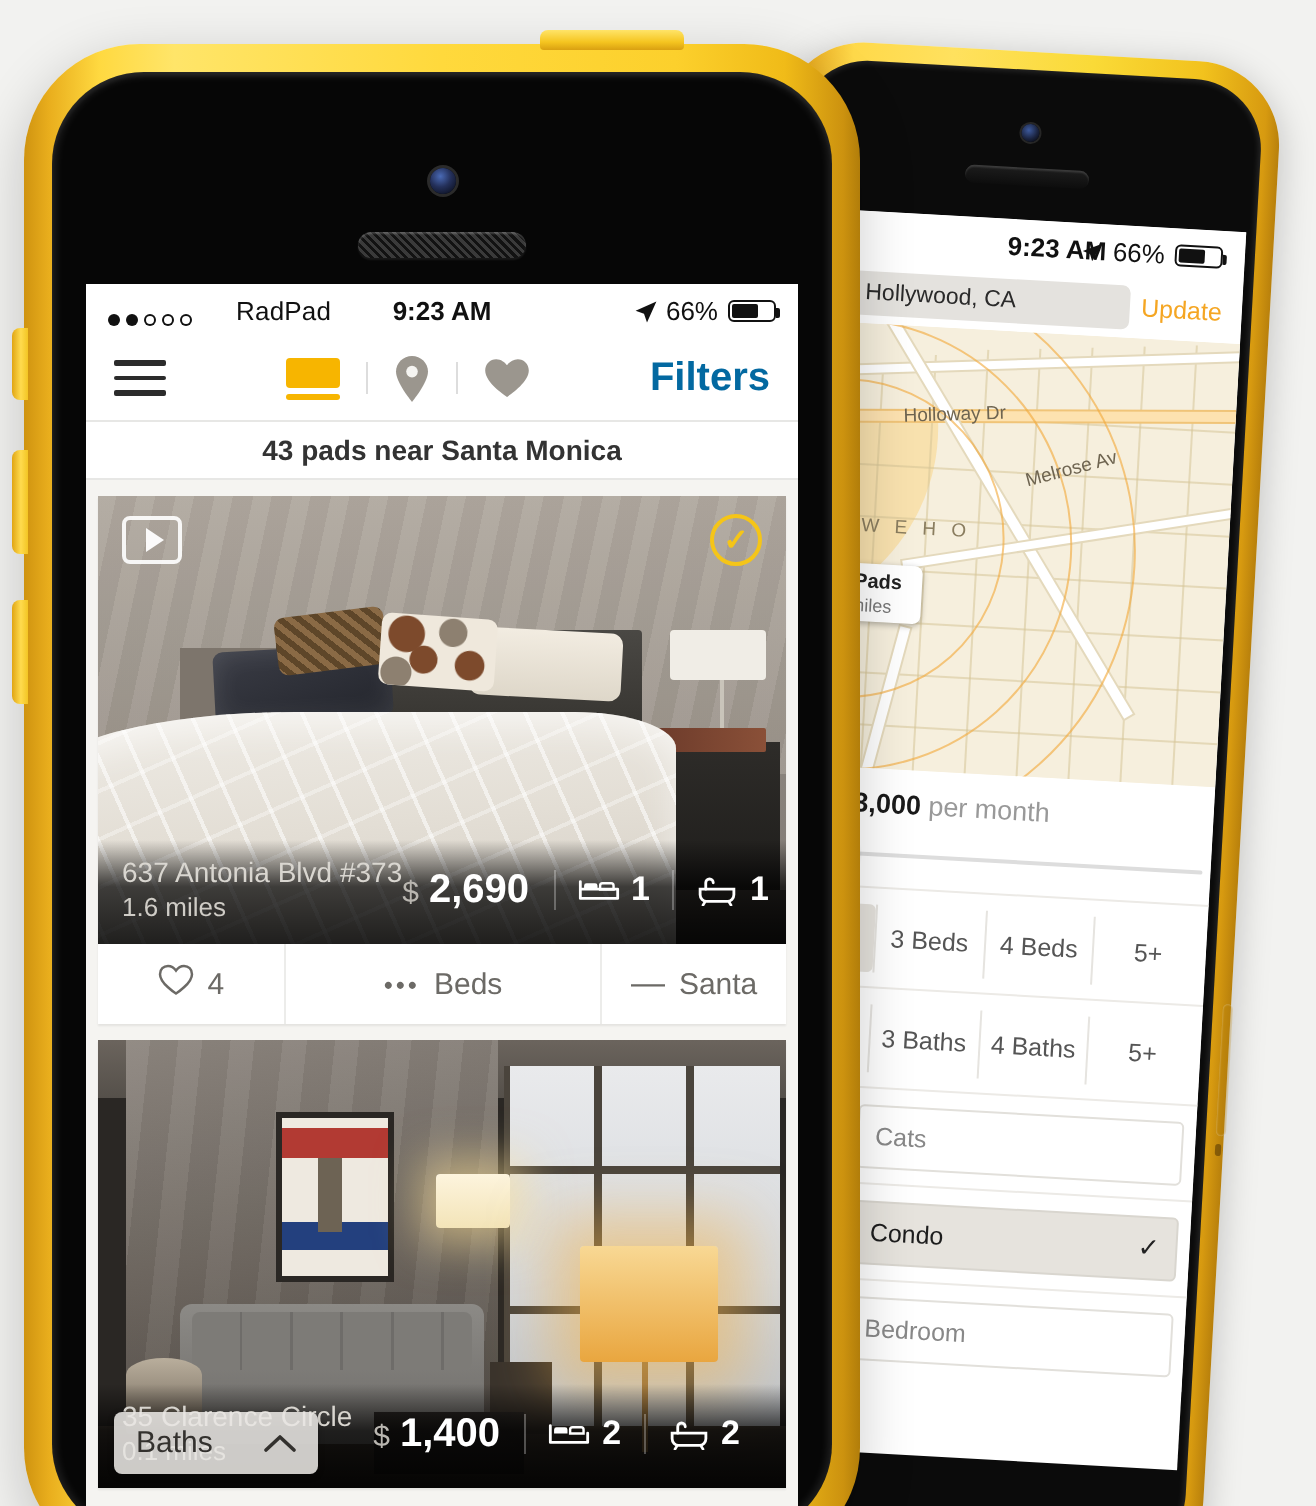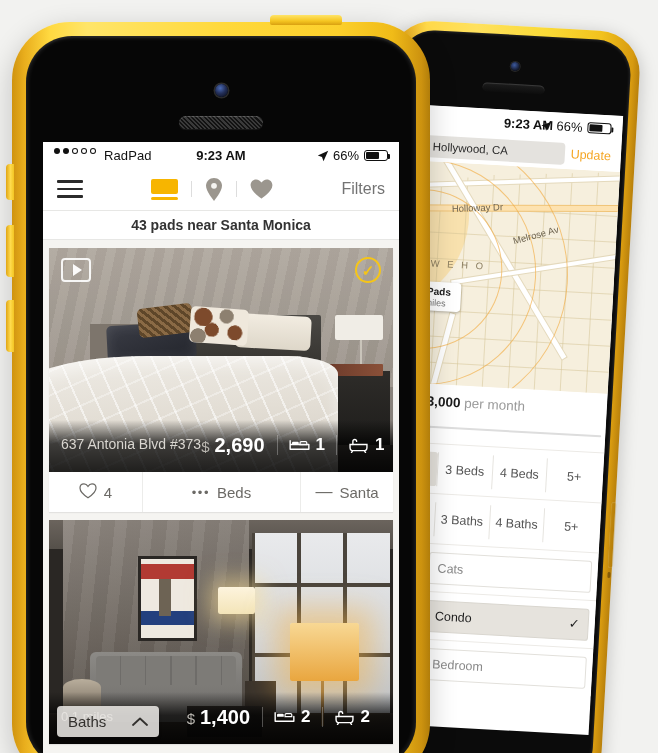--- a/index.html
+++ b/index.html
@@ -203,21 +203,21 @@
   .pl-screen {
     position:absolute; left: 31px; top: 120px; right: 31px; height: 612px;
     background:#fff; overflow:hidden;
   }
 
   .sb {
     height: 26px; display:flex; align-items:center;
     padding: 0 11px; font-size: 13px; color:#111; background:#fff;
     font-weight: 600;
   }
-  .sb .carrier { display:flex; align-items:flex-start; gap:8px; }
+  .sb .carrier { display:flex; align-items:flex-end; gap:22px; }
   .sb .dots { display:flex; gap:3px; align-items:center; }
   .sb .dot { width:6px; height:6px; border-radius:50%; background:#111; }
   .sb .dot.o { background:transparent; box-shadow: inset 0 0 0 1px #111; }
   .sb .cname { font-size:13px; font-weight:400; letter-spacing:0.1px; }
   .sb .time { position:absolute; left:0; right:0; text-align:center; font-weight:600; pointer-events:none; }
   .sb .right { margin-left:auto; display:flex; align-items:center; gap:5px; position:relative; z-index:2;}
   .sb .pct { font-size:13px; font-weight:400; }
   .batt {
     width: 24px; height: 11px; border:1px solid #111; border-radius:3px;
     position:relative; padding:1px;
@@ -236,21 +236,21 @@
   }
   .hamburger { width:26px; display:flex; flex-direction:column; gap:5px; }
   .hamburger span { display:block; height:2.5px; background:#2b2b2b; border-radius:1px; }
   .nav-center { flex:1; display:flex; align-items:center; justify-content:center; gap:13px; }
   .nav-div { width:1px; height:16px; background:#ddd; }
   .ic-cards { width:27px; height:21px; position:relative; }
   .ic-cards .top { position:absolute; left:0; top:0; width:27px; height:15px; background:#f7b500; border-radius:2px; }
   .ic-cards .bot { position:absolute; left:0; bottom:0; width:27px; height:3px; background:#f7b500; border-radius:2px; }
   .ic-pin { width:18px; height:23px; }
   .ic-heart { width:23px; height:20px; }
-  .filters { font-size:16px; color:#737373; }
+  .filters { font-size:20px; color:#0369a1;font-weight:bold; }
 
   .countbar {
     height: 29px; display:flex; align-items:center; justify-content:center;
     background:#fff; border-bottom:1px solid #e7e7e5;
     font-size: 14px; color:#333; font-weight:600;
   }
 
   .feed { background:#f5f4f1; padding: 8px 6px 0; height: 100%; }
   .card { background:#fff; margin-bottom: 8px; box-shadow: 0 1px 1px rgba(0,0,0,0.07); }
   .card-photo { position:relative; height: 224px; overflow:hidden; }
@@ -602,20 +602,21 @@
             </div>
             <div class="play-btn">
                 <div class="tri"></div>
               </div>
             <div class="check-badge">
                 <span class="tick">✓</span>
               </div>
             <div class="card-overlay">
               <div class="ov-left">
                 <div class="ov-addr">637 Antonia Blvd #373</div>
+                <div class="ov-dist">1.6 miles</div>
               </div>
               <div class="ov-right">
                 <div class="ov-price">
                   <span class="cur">$</span>
                   <span class="amt">2,690</span>
                 </div>
                 <div class="ov-stat">
                   <span>
                     <svg viewBox="0 0 22 15" width="21" height="14">
                       <path d="M1 3v9M1 12h20M21 7v5M2 7h19a0 0 0 010 0" stroke="#fff" stroke-width="1.5" fill="none" stroke-linecap="round"></path>
@@ -679,20 +680,21 @@
               <div class="floor2"></div>
               <div class="sofa"></div>
               <div class="sidetbl"></div>
               <div class="shelf"></div>
               <div class="table"></div>
               <div class="lamp2stem"></div>
               <div class="lamp2"></div>
             </div>
             <div class="card-overlay">
               <div class="ov-left">
+                <div class="ov-addr">35 Clarence Circle</div>
                 <div class="ov-dist">0.1 miles</div>
               </div>
               <div class="ov-right">
                 <div class="ov-price">
                   <span class="cur">$</span>
                   <span class="amt">1,400</span>
                 </div>
                 <div class="ov-stat">
                   <span>
                     <svg viewBox="0 0 22 15" width="21" height="14">

